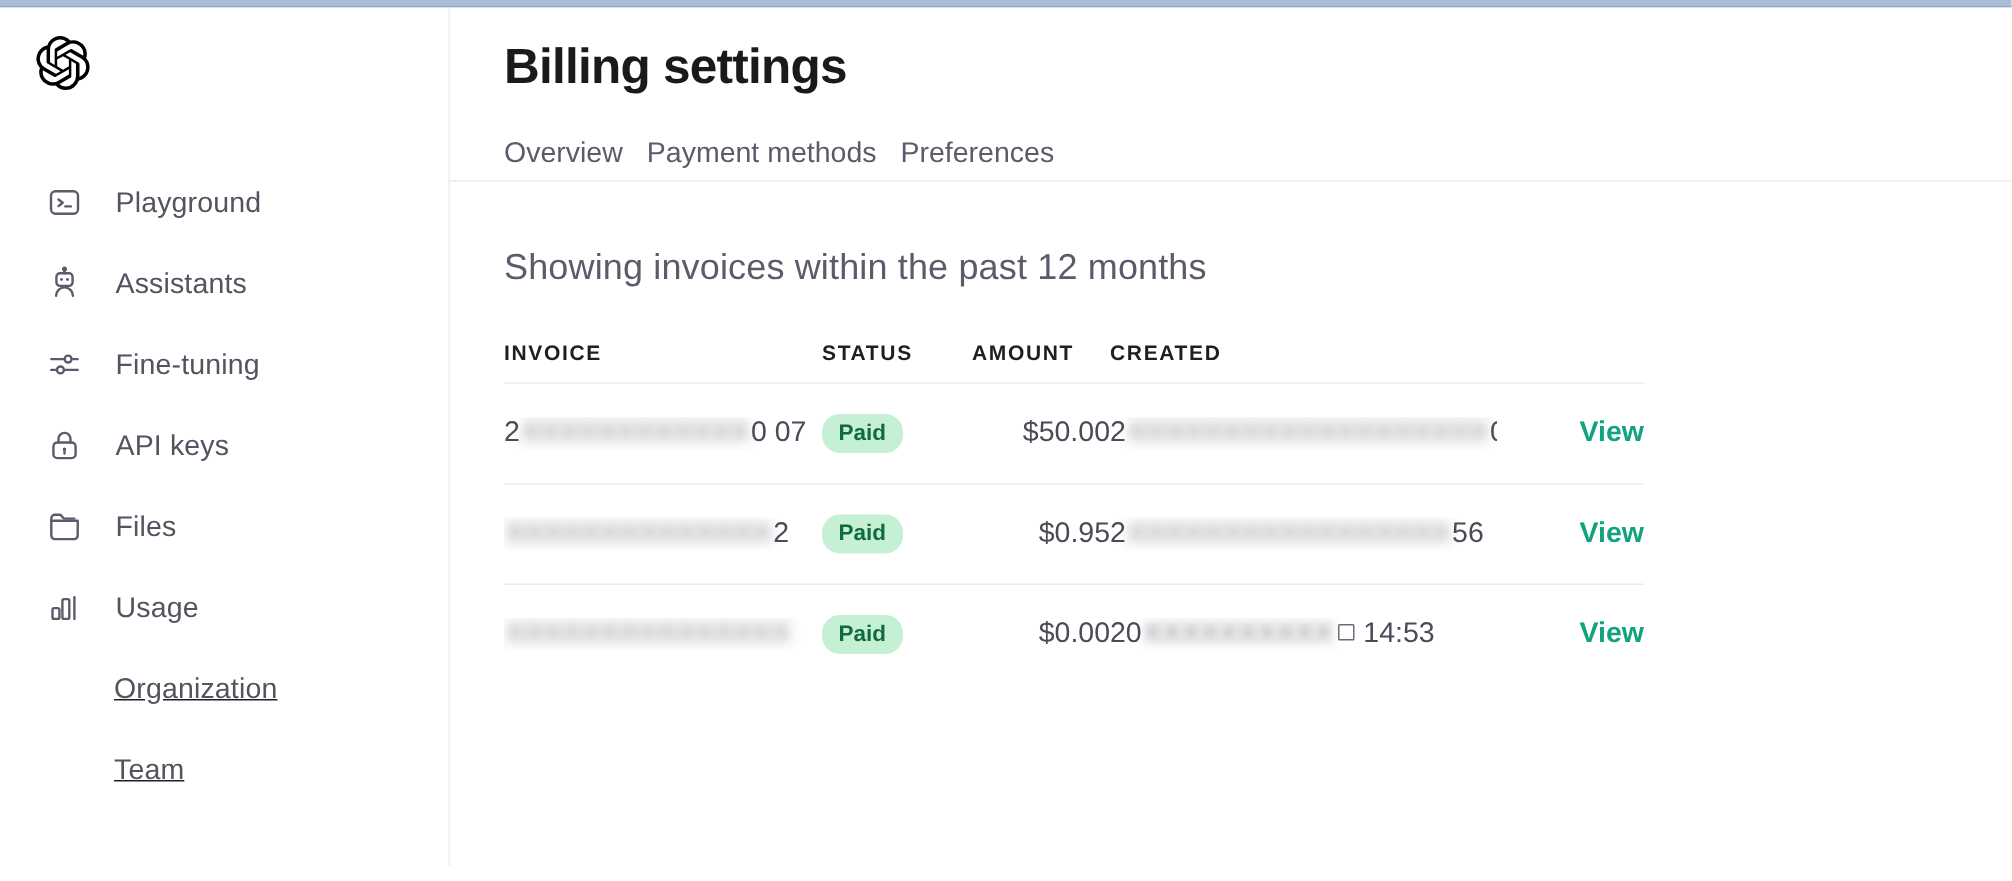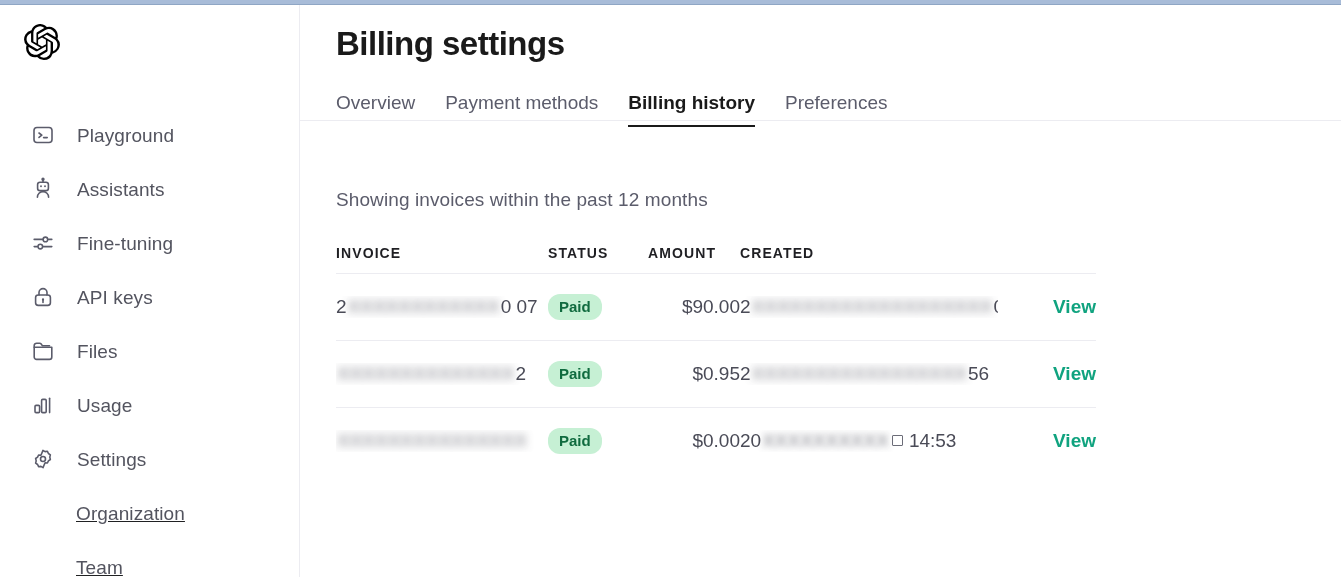--- a/index.html
+++ b/index.html
@@ -124,21 +124,21 @@
     font-size: 33px;
     font-weight: 700;
     letter-spacing: -0.5px;
     color: #1a1a1a;
     line-height: 1.2;
   }
 
   #tabs {
     display: flex;
     align-items: flex-end;
-    gap: 30px;
+    gap: 16px;
     margin-top: 17px;
     height: 46px;
   }
 
   .tab {
     font-size: 19px;
     color: #5b5c6b;
     cursor: pointer;
     padding-bottom: 13px;
     border-bottom: 2px solid transparent;
@@ -150,24 +150,23 @@
     font-weight: 700;
     border-bottom-color: #1a1a1a;
   }
 
   
   #content {
     padding: 44px 0 0 36px;
   }
 
   #showing-note {
-    font-size: 19px;
+    font-size: 24px;
     color: #5b5c6b;
     letter-spacing: 0.1px;
-    margin-top: 24px;
   }
 
   #invoice-table {
     margin-top: 34px;
     width: 760px;
     border-collapse: collapse;
     table-layout: fixed;
   }
 
   #invoice-table th {
@@ -334,50 +333,40 @@
         <span class="nav-icon">
           <svg width="24" height="24" viewBox="0 0 24 24" fill="none" stroke="currentColor" stroke-width="1.6" stroke-linecap="round" stroke-linejoin="round">
             <rect x="4" y="12.4" width="4.6" height="7.2" rx="1.1"></rect>
             <rect x="10.6" y="6.4" width="4.6" height="13.2" rx="1.1"></rect>
             <line x1="18.6" y1="5.2" x2="18.6" y2="19.6"></line>
           </svg>
         </span>
         <span class="nav-label">Usage</span>
       </div>
 
-      <div class="nav-item">
-        <span class="nav-icon">
-          <svg width="24" height="24" viewBox="0 0 24 24" fill="none" stroke="currentColor" stroke-width="1.6" stroke-linecap="round" stroke-linejoin="round">
-            <path d="M12 3.4l2.05 1.25 2.36-.33 1.0 2.17 1.95 1.36-.55 2.32.55 2.32-1.95 1.36-1.0 2.17-2.36-.33L12 20.6l-2.05-1.25-2.36.33-1.0-2.17L4.64 16.15l.55-2.32-.55-2.32 1.95-1.36 1.0-2.17 2.36.33z"></path>
-            <circle cx="12" cy="12" r="2.5"></circle>
-          </svg>
-        </span>
-        <span class="nav-label">Settings</span>
-      </div>
 
       <div class="nav-sub">
         <span class="nav-label">Organization</span>
       </div>
 
       <div class="nav-sub">
         <span class="nav-label">Team</span>
       </div>
 
     </nav>
   </aside>
 
   <main id="main">
 
     <div id="page-header">
       <h1 id="page-title">Billing settings</h1>
 
       <div id="tabs">
         <div class="tab">Overview</div>
         <div class="tab">Payment methods</div>
-        <div class="tab active">Billing history</div>
         <div class="tab">Preferences</div>
       </div>
     </div>
 
     <div id="content">
 
       <div id="showing-note">Showing invoices within the past 12 months</div>
 
       <table id="invoice-table">
         <thead>
@@ -395,21 +384,21 @@
             <td class="col-invoice">
               <span class="cell-invoice">
                 <span>2</span>
                   <span class="redacted">XXXXXXXXXXXX</span>
                   <span>0  07</span>
               </span>
             </td>
             <td class="col-status">
               <span class="badge">Paid</span>
             </td>
-            <td class="col-amount amount">$90.00</td>
+            <td class="col-amount amount">$50.00</td>
             <td class="col-created">
               <span class="cell-created">
                 <span>2</span>
                   <span class="redacted">XXXXXXXXXXXXXXXXXXX</span>
                   <span>01</span>
               </span>
             </td>
             <td class="col-action">
               <a class="view-link">View</a>
             </td>

